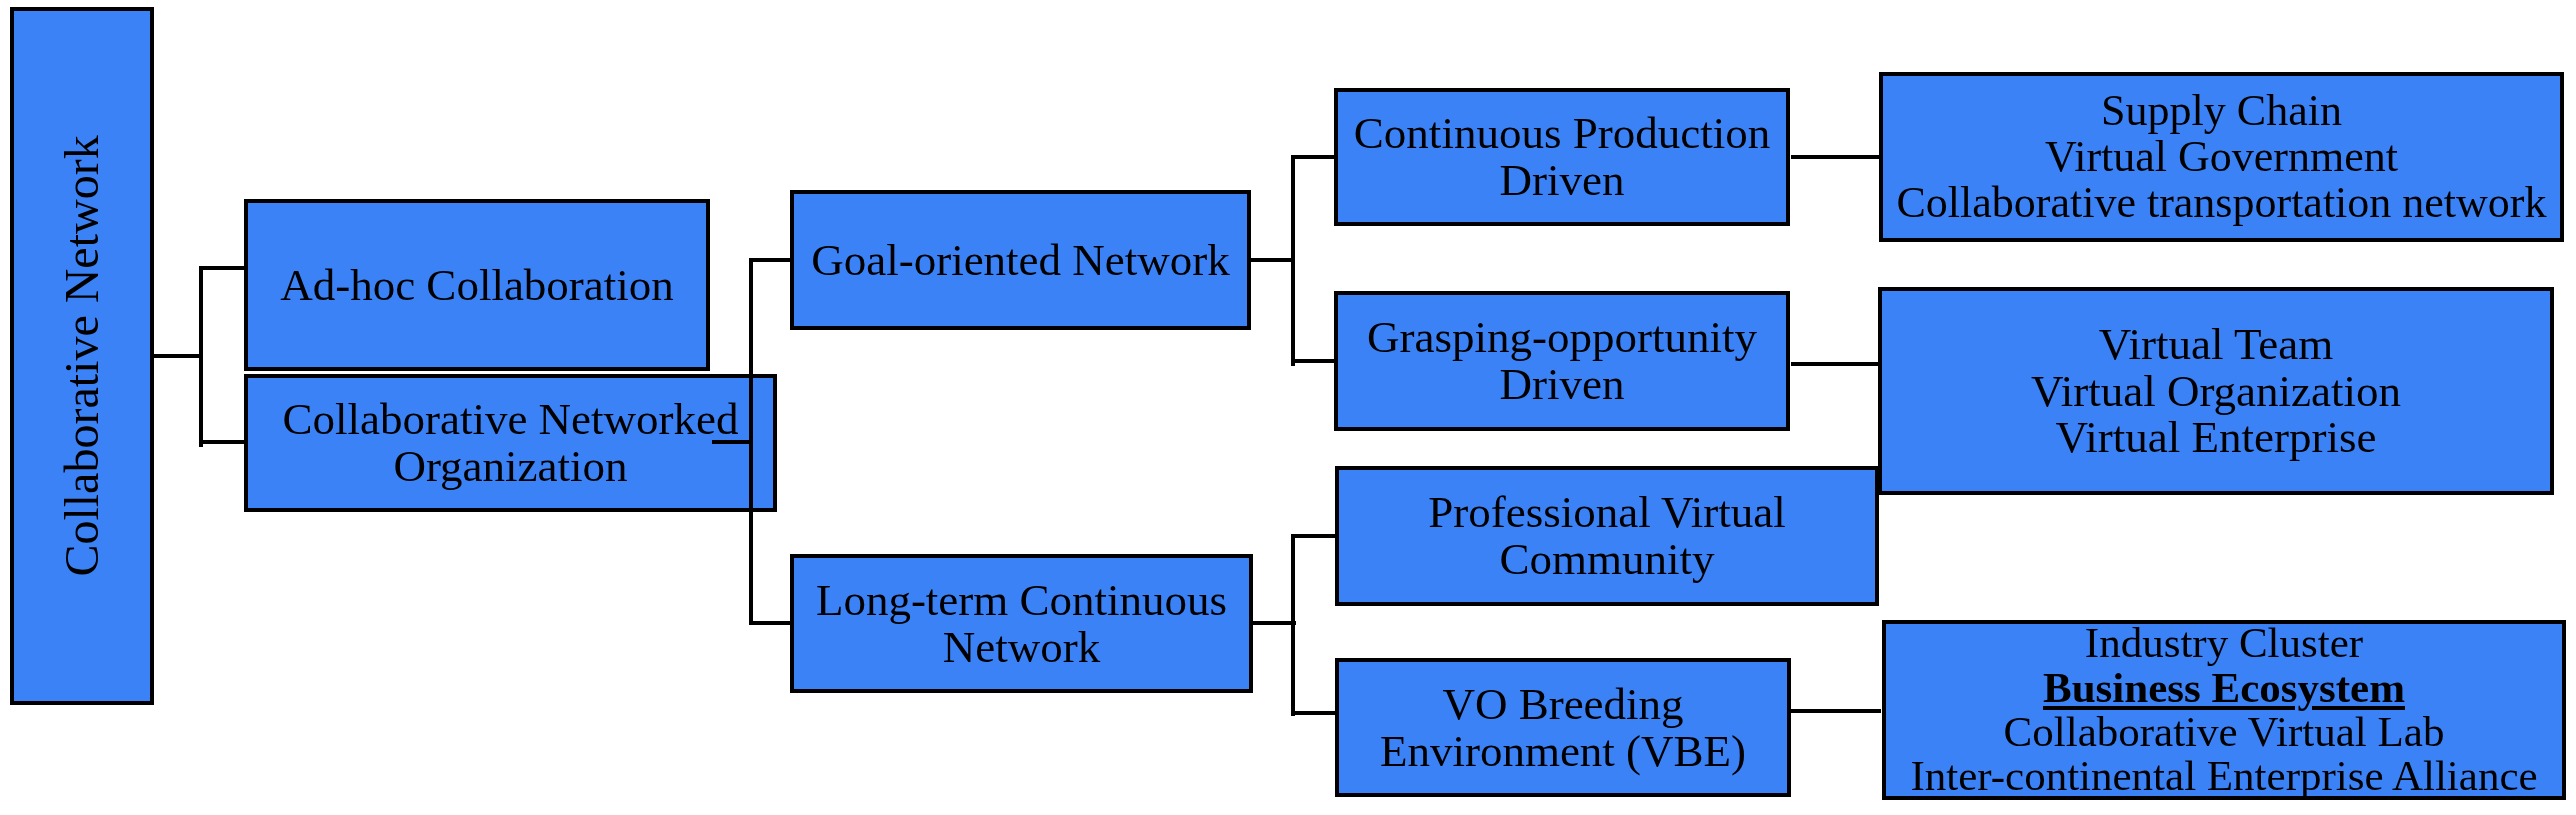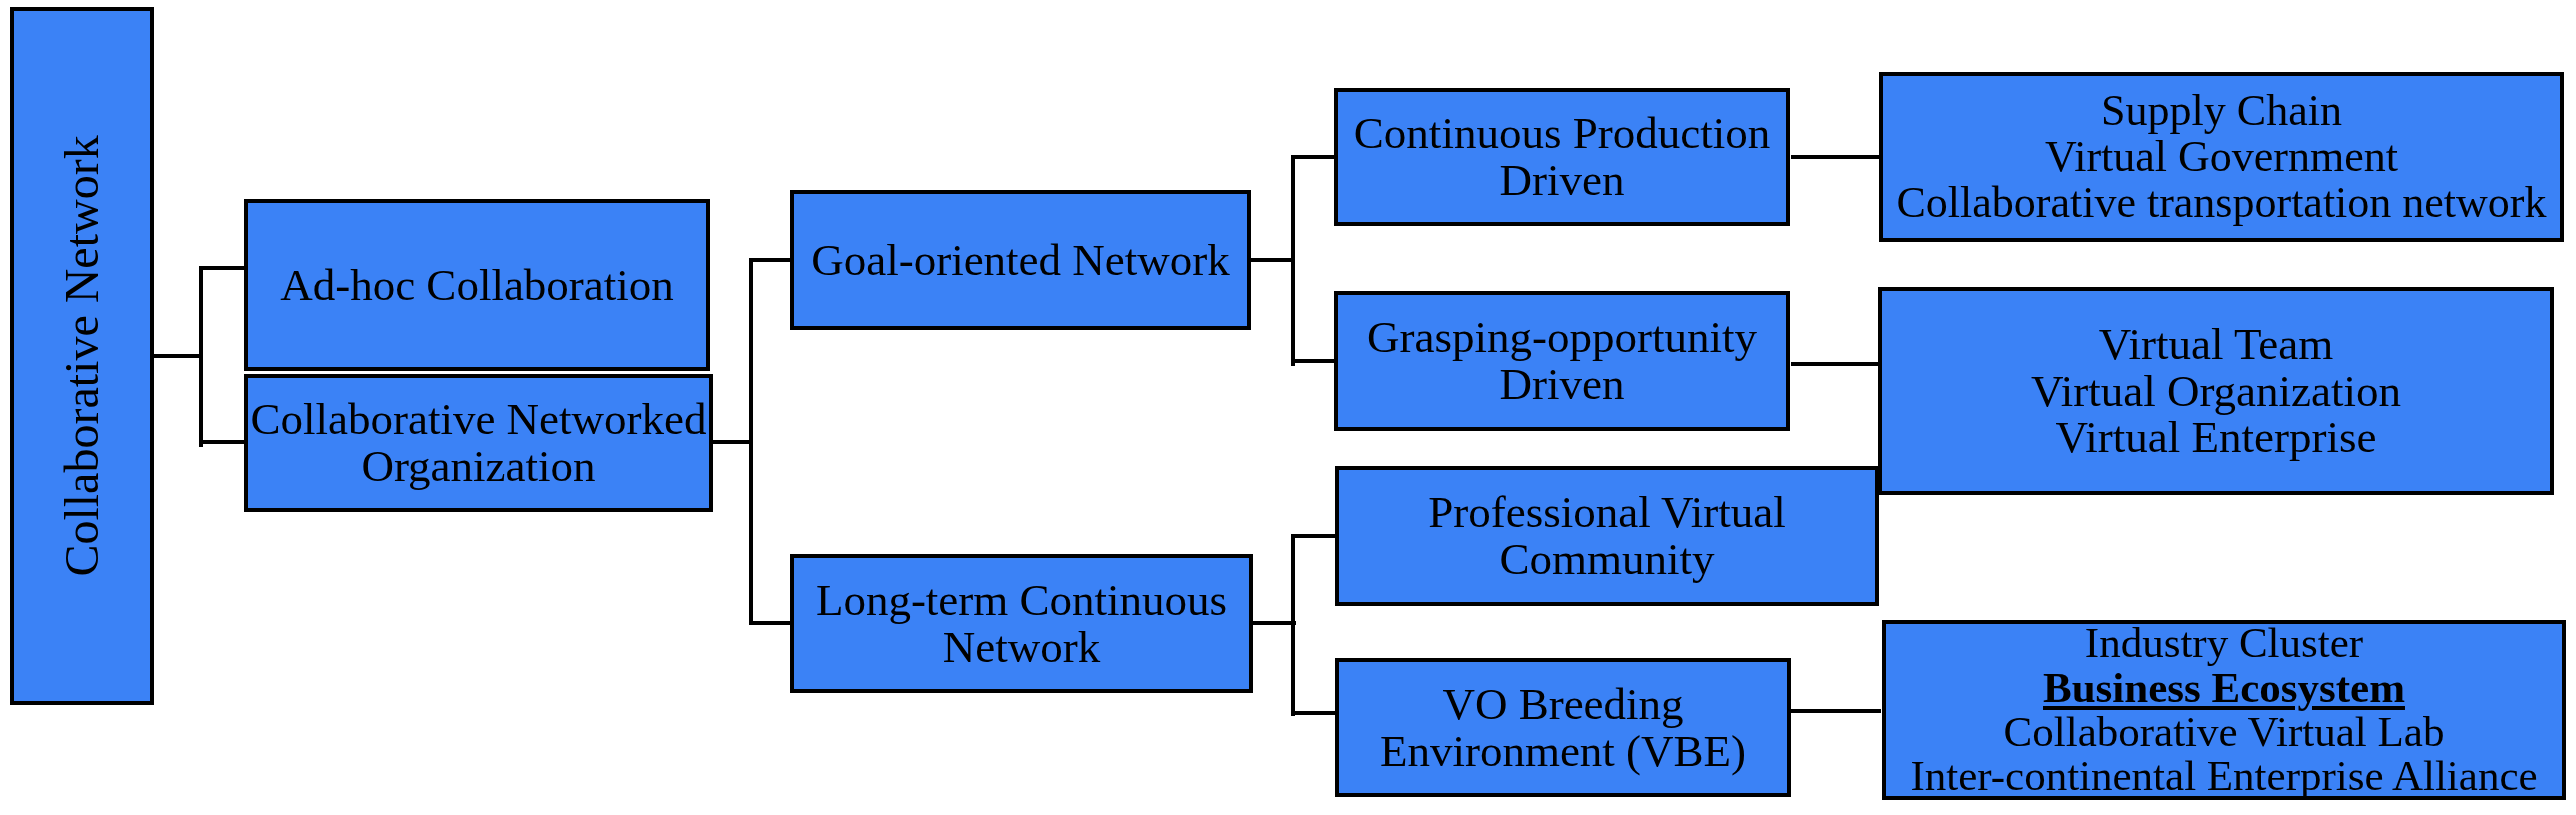--- a/index.html
+++ b/index.html
@@ -54,21 +54,21 @@
 <div id="canvas">
 
   <div class="box" id="node-root" style="left:10px; top:7.2px; width:144px; height:698px;">
     <span class="vtext">Collaborative Network</span>
   </div>
 
   <div class="box" id="node-adhoc" style="left:244px; top:199px; width:466px; height:172px;">
     <span class="bl">Ad-hoc Collaboration</span>
   </div>
 
-  <div class="box" id="node-cno" style="left:244px; top:374px; width:469px; height:138px;">
+  <div class="box" id="node-cno" style="left:244px; top:374px; width:533px; height:138px;">
     <span class="bl">Collaborative Networked</span>
     <span class="bl">Organization</span>
   </div>
 
   <div class="box" id="node-goal" style="left:790px; top:190px; width:461px; height:140px;">
     <span class="bl">Goal-oriented Network</span>
   </div>
 
   <div class="box" id="node-longterm" style="left:790px; top:554px; width:463px; height:139px;">
     <span class="bl">Long-term Continuous</span>

